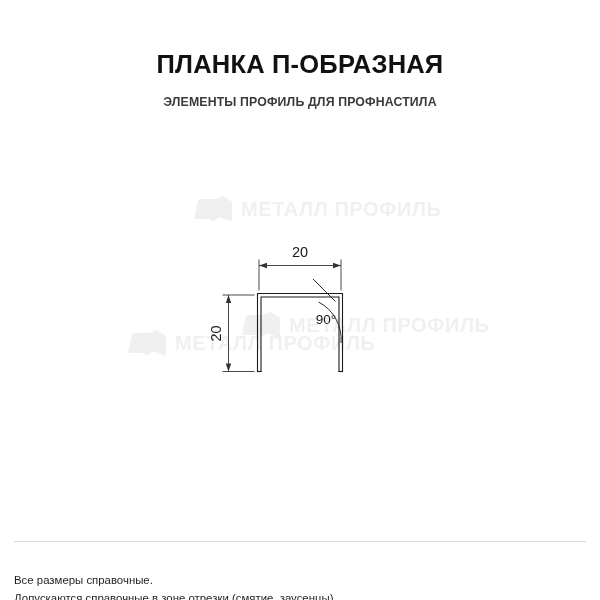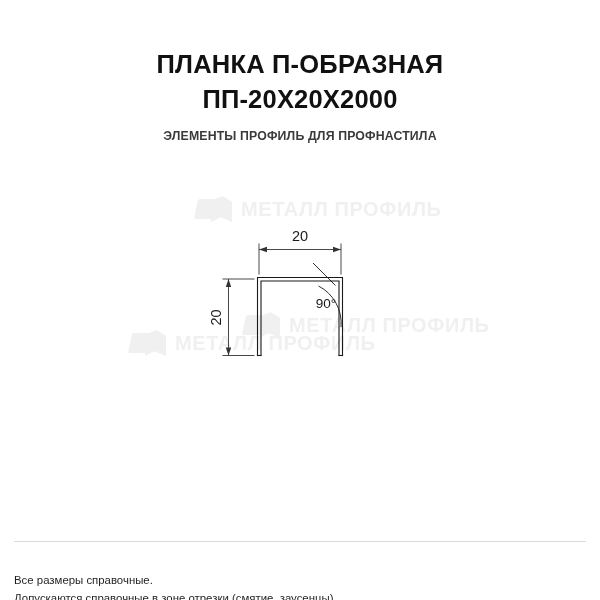--- a/index.html
+++ b/index.html
@@ -92,21 +92,21 @@
     background: #f0f0f0;
     clip-path: polygon(0 18%, 55% 0, 100% 22%, 100% 100%, 45% 82%, 0 100%);
   }
   .wm-1 { top: 196px; left: 196px; }
   .wm-2 { top: 312px; left: 244px; }
   .wm-3 { top: 330px; left: 130px; }
 
   
   .drawing {
     position: absolute;
-    top: 224px;
+    top: 240px;
     left: 0;
     width: 600px;
     height: 180px;
   }
   .drawing svg {
     display: block;
   }
 
   
   .footer-rule {
@@ -127,21 +127,20 @@
     line-height: 1.55;
   }
 </style>
 </head>
 <body>
 
 <div class="page">
 
   <div class="header">
     <div class="title-main">ПЛАНКА П-ОБРАЗНАЯ</div>
-    <div class="title-sub">ПП-20Х20Х2000</div>
     <div class="title-caption">ЭЛЕМЕНТЫ ПРОФИЛЬ ДЛЯ ПРОФНАСТИЛА</div>
   </div>
 
   <div class="wm wm-1">
     <span class="wm-mark"></span>
     <span class="wm-text">МЕТАЛЛ ПРОФИЛЬ</span>
   </div>
   <div class="wm wm-2">
     <span class="wm-mark"></span>
     <span class="wm-text">МЕТАЛЛ ПРОФИЛЬ</span>

